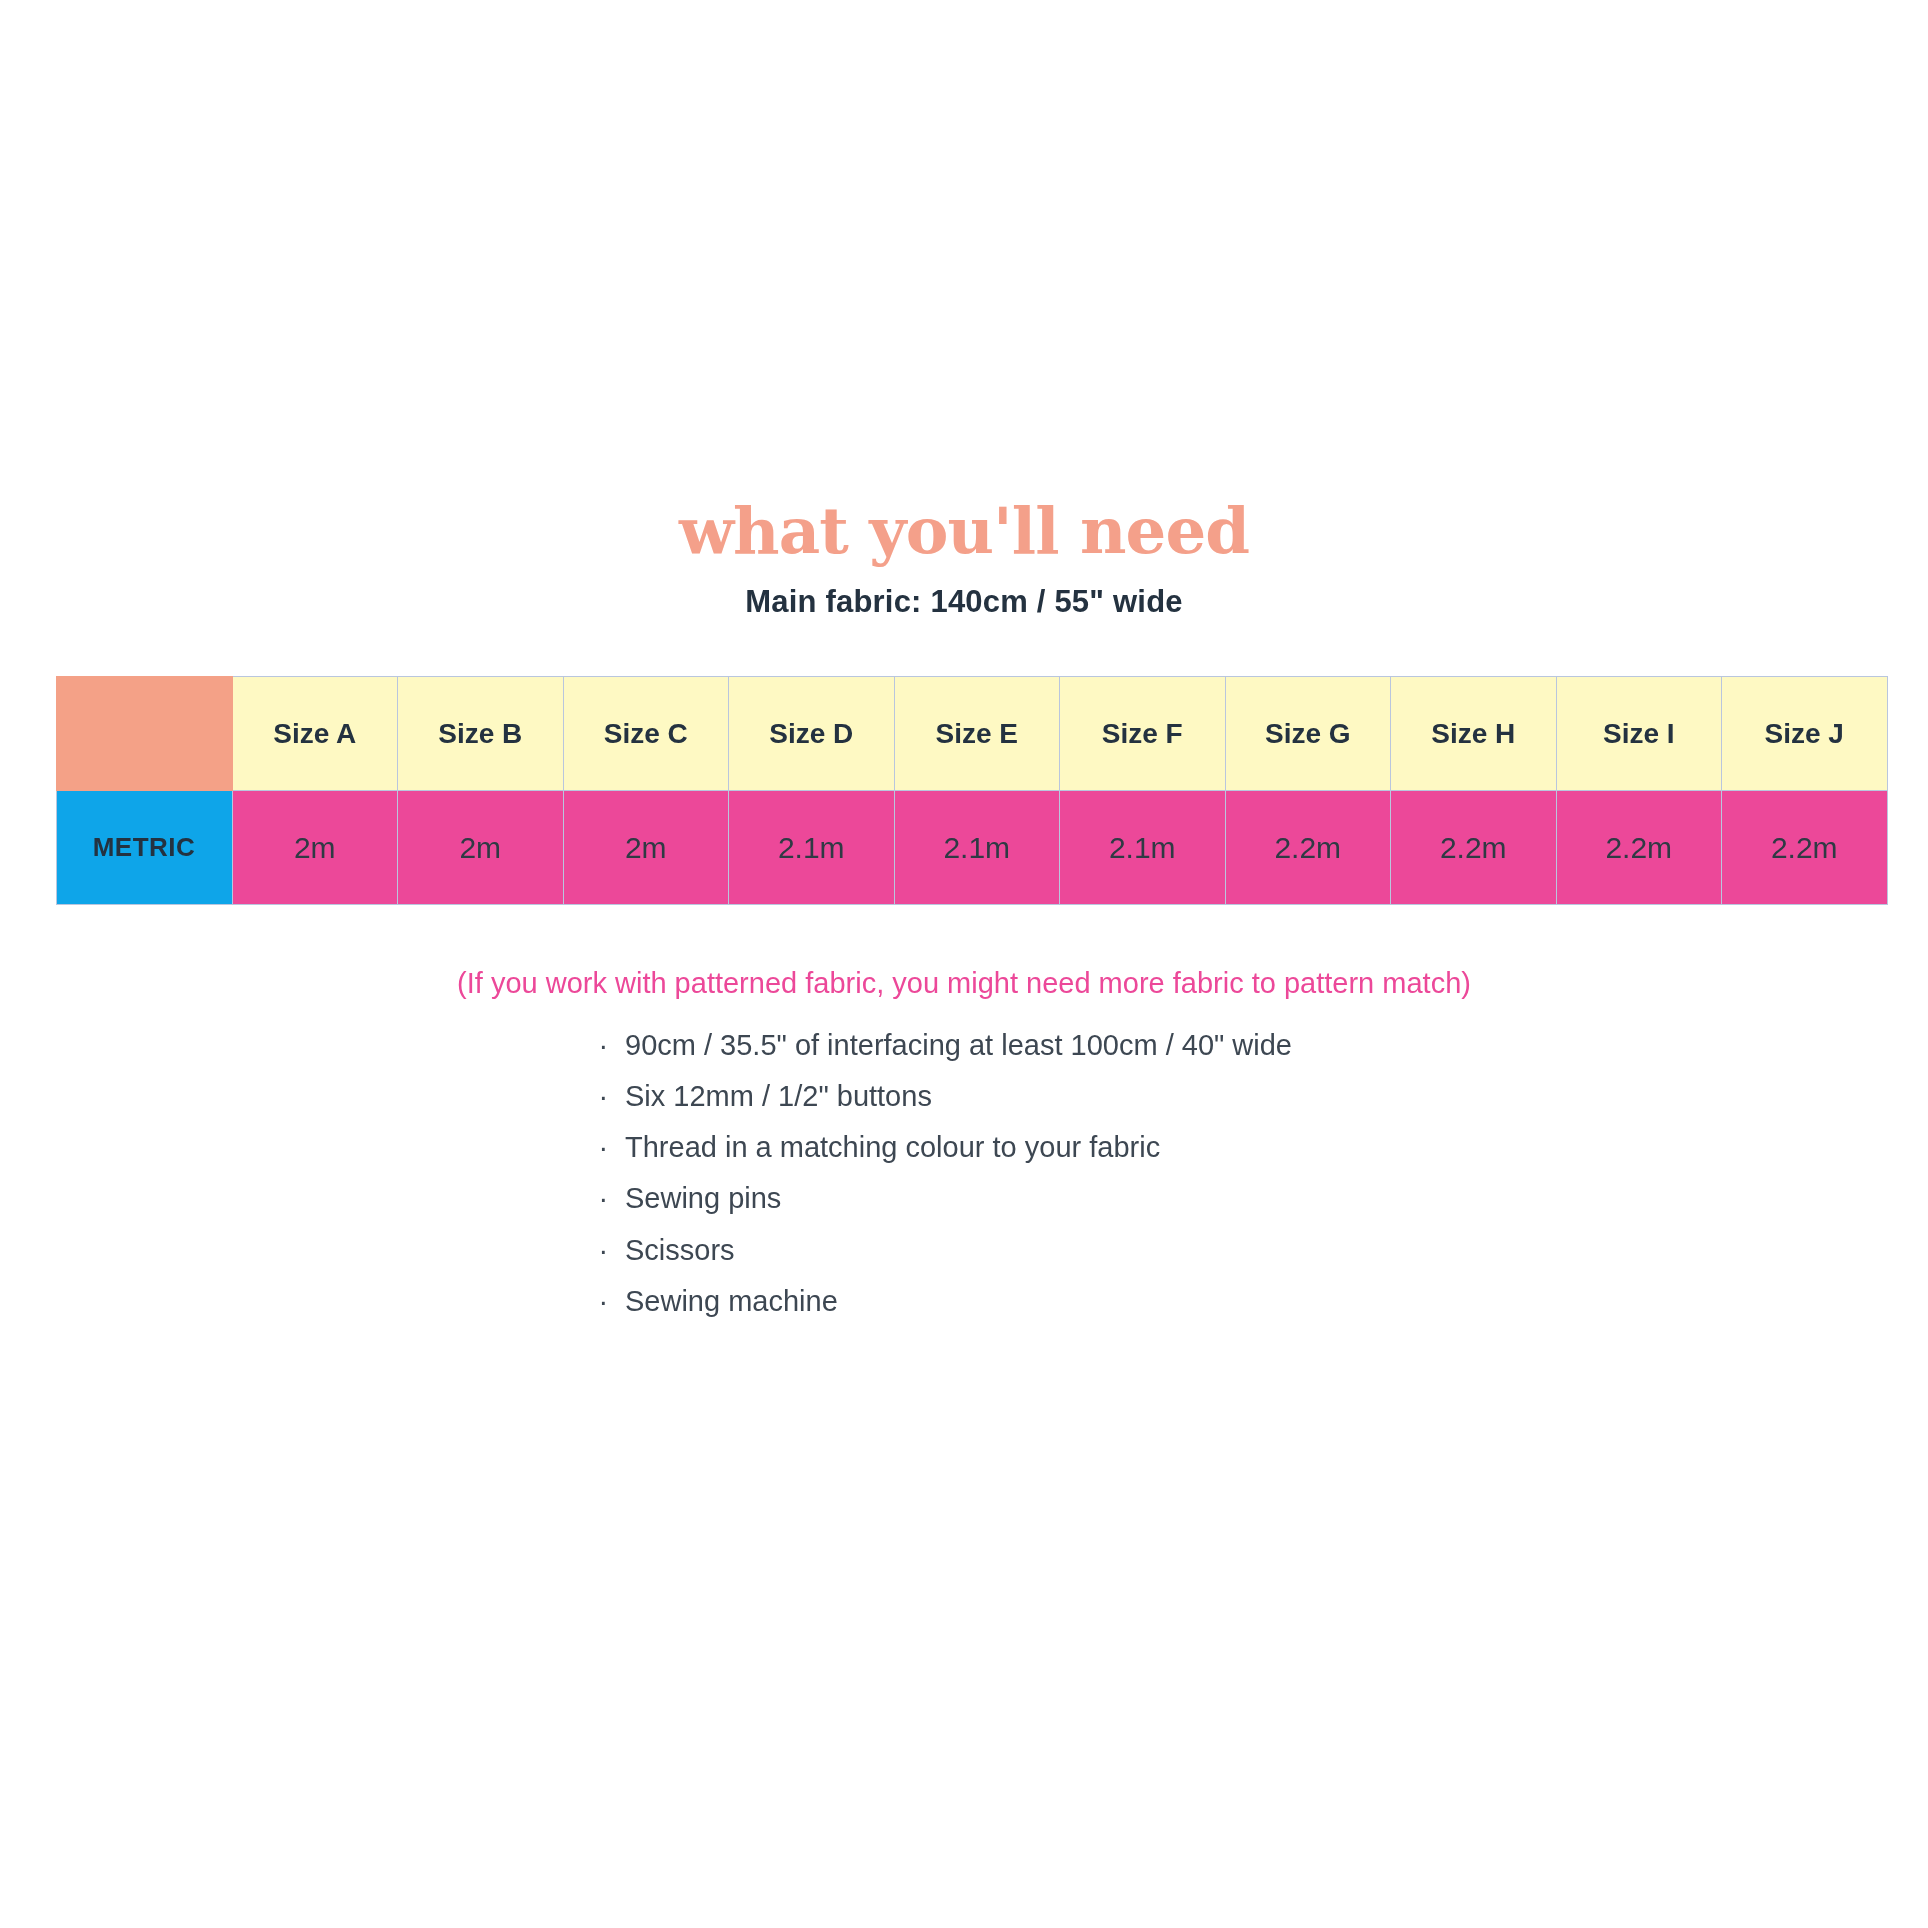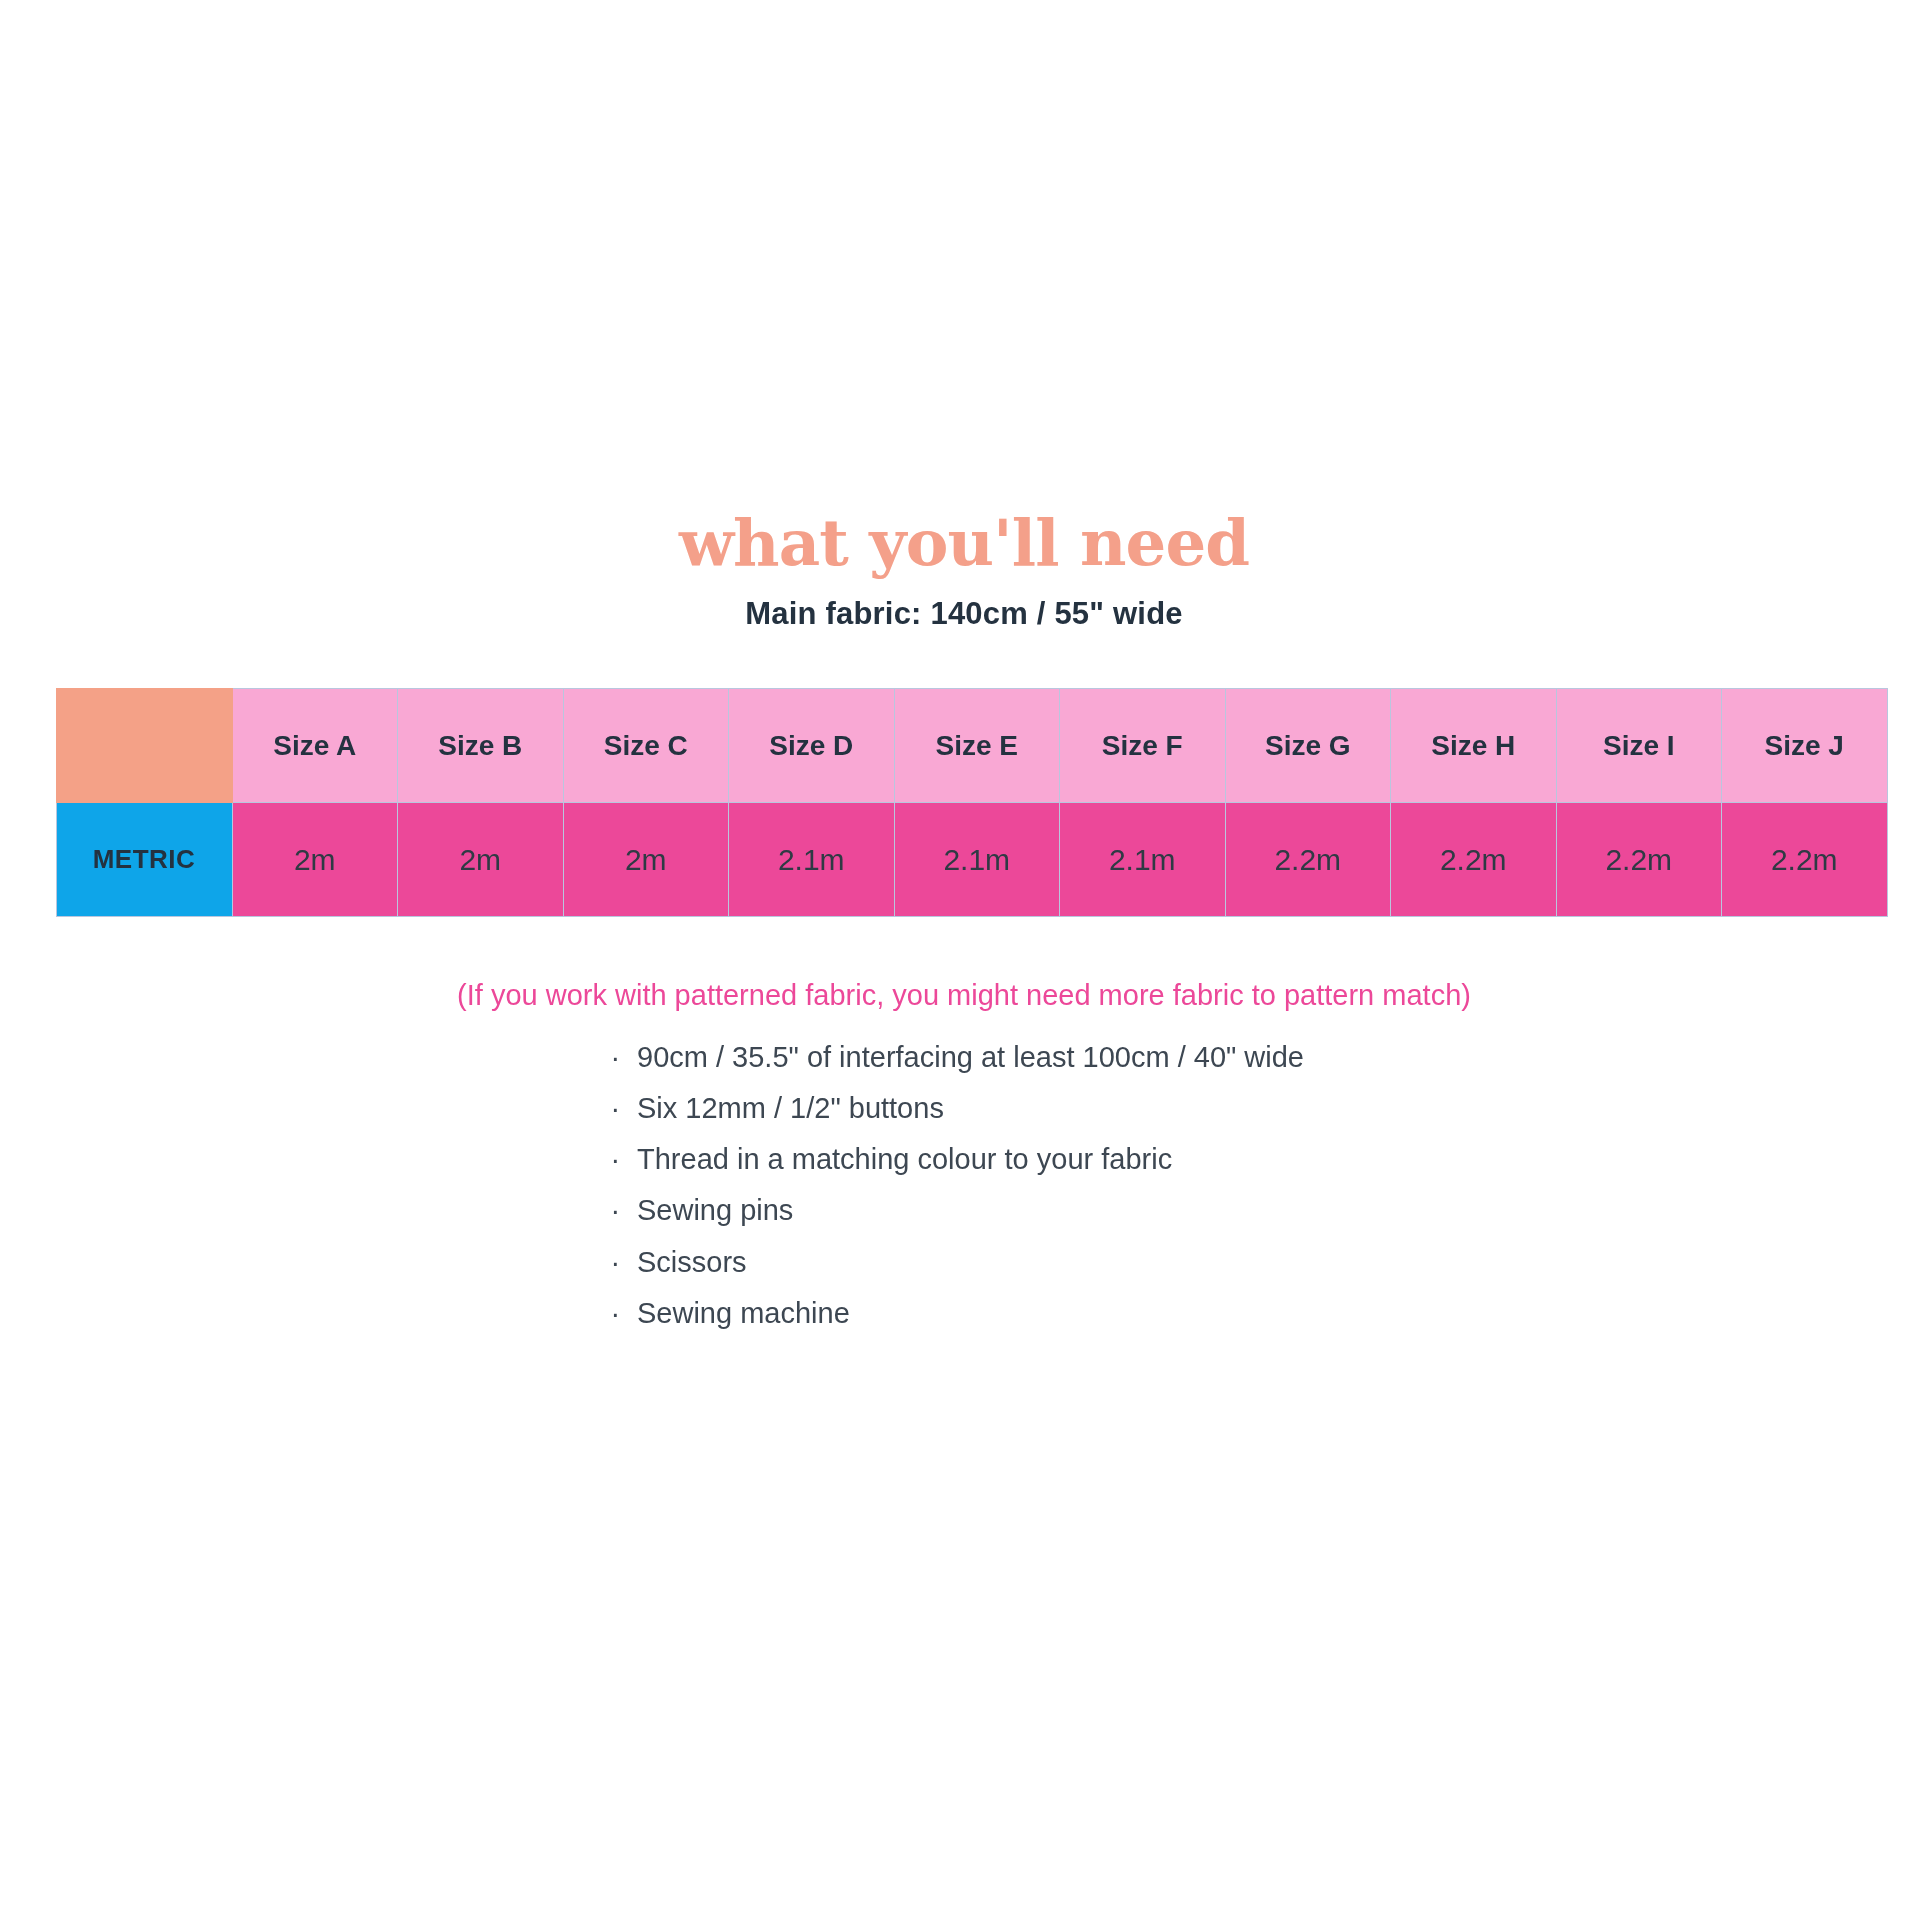--- a/index.html
+++ b/index.html
@@ -13,21 +13,21 @@
     font-family: "Liberation Sans", sans-serif;
     color: #2f3a44;
     position: relative;
     overflow: hidden;
   }
   .page {
     width: 1928px;
     height: 1528px;
     position: relative;
     box-sizing: border-box;
-    padding: 12px;
+    padding: 0;
     border-radius: 16px;
   }
   .heading-block {
     text-align: center;
     padding-top: 499px;
   }
   .title {
     font-family: "DejaVu Serif", serif;
     font-weight: 700;
     font-style: normal;
@@ -66,21 +66,21 @@
     font-weight: 400;
     color: #2f3a44;
     padding: 0;
   }
   table.fabric-table th.corner {
     background: #f4a187;
     border: 0.9px solid #f4a187;
     width: 175px;
   }
   table.fabric-table th.size-head {
-    background: #f9a8d4;
+    background: #fef9c3;
     font-weight: 700;
     font-size: 28px;
     color: #243240;
   }
   table.fabric-table th.row-head {
     background: #0ea5e9;
     font-weight: 700;
     font-size: 26px;
     color: #243240;
     letter-spacing: 0.5px;

